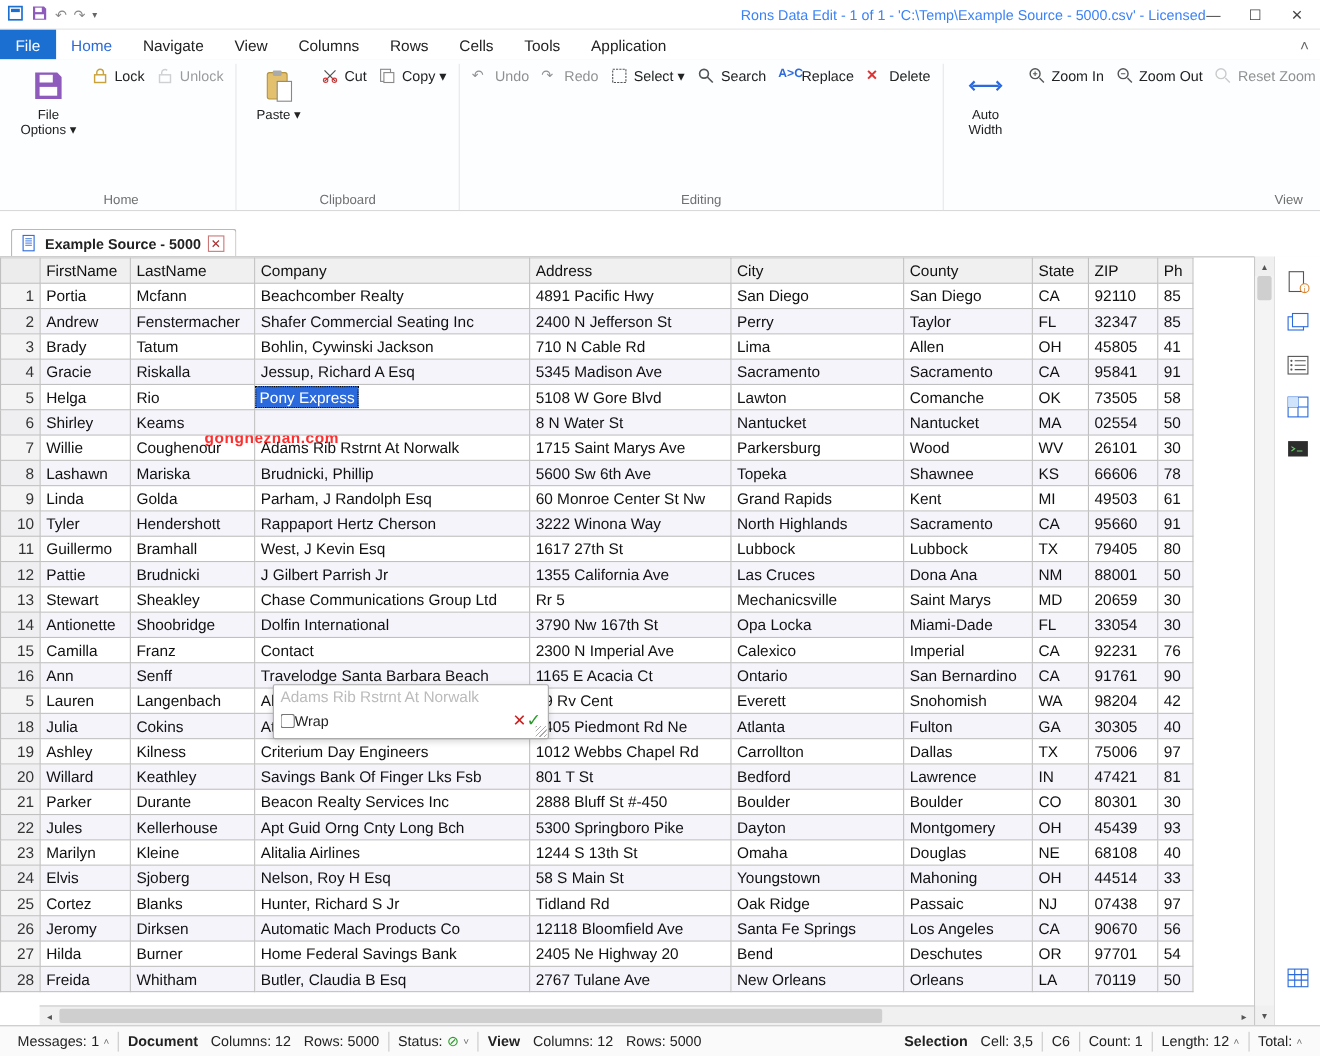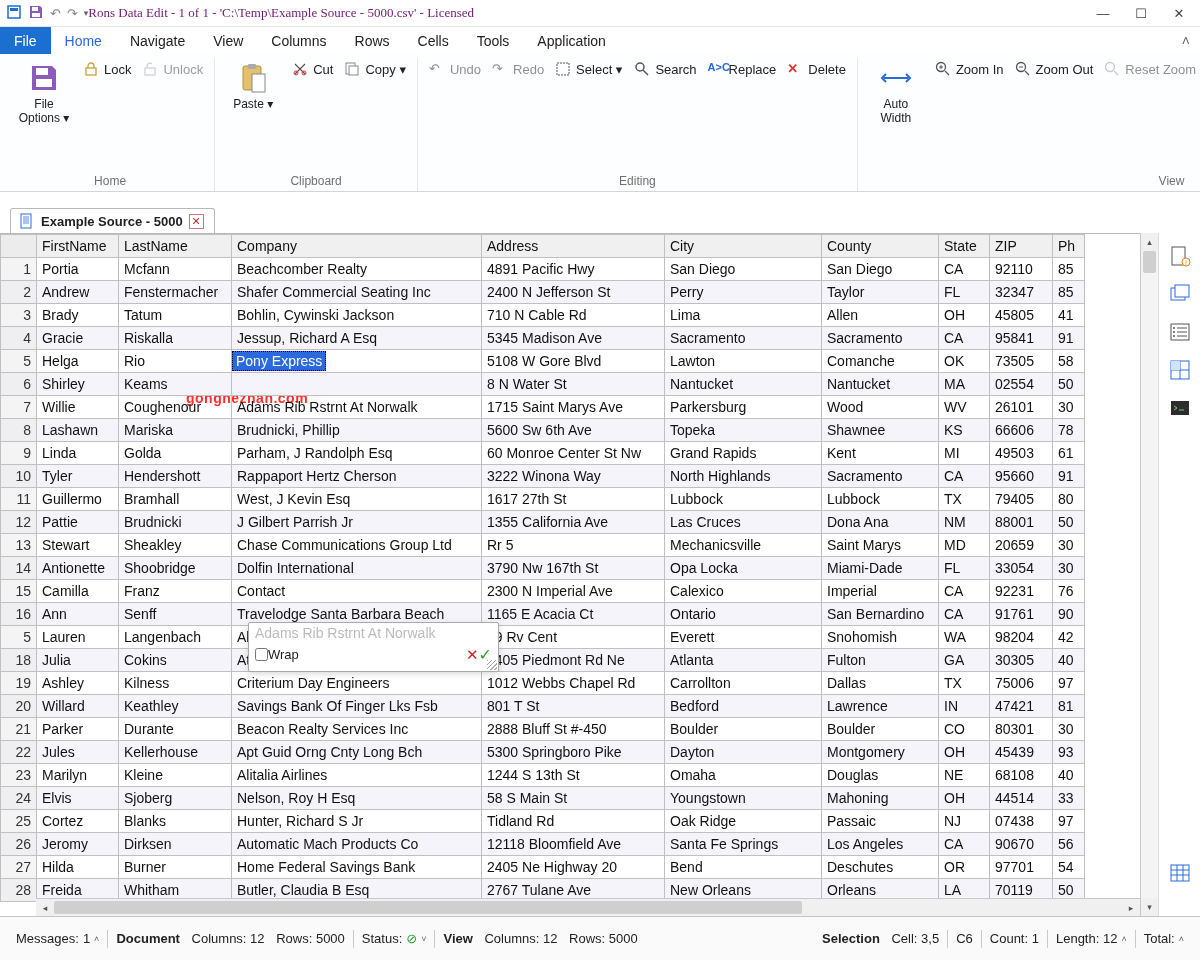--- a/index.html
+++ b/index.html
@@ -1,20 +1,20 @@
 <!DOCTYPE html>
 <html><head>
 <meta charset="utf-8">
 <style>
   * { box-sizing: border-box; margin: 0; padding: 0; }
   body { font-family: "Segoe UI", Arial, sans-serif; font-size: 13px; color:#222; background:#f4f4f4; user-select:none; width:1200px; height:960px; overflow:hidden; display:flex; flex-direction:column; }
   .titlebar { height:26px; background:#fff; display:flex; align-items:center; padding:0 6px; }
   .titlebar .qat { display:flex; gap:6px; align-items:center; }
   .titlebar .qat svg { width:16px; height:16px; }
-  .titlebar .title { flex:1; text-align:left; font-size:13px; color:#701a75;font-family:Liberation Serif, serif;}
+  .titlebar .title { flex:1; text-align:right; font-size:13px; color:#3b82f6;}
   .wincontrols { display:flex; gap:24px; padding-right:8px;}
   .wincontrols span { width:14px; text-align:center; color:#444;}
   .menubar { height:28px; background:#fff; display:flex; align-items:stretch; border-top:1px solid #e6e6e6;}
   .menubar .tab { padding:0 14px; display:flex; align-items:center; font-size:14px;}
   .menubar .file { background:#1a6fd1; color:#fff; font-weight:normal;}
   .menubar .active { color:#2b6adc;}
   .menubar .expand{ margin-left:auto; padding:0 10px; color:#666;}
   .ribbon { background:#fdfeff; display:flex; border-bottom:1px solid #d5d5d5; padding:4px 6px 0 6px;}
   .group { display:flex; flex-direction:column; padding:2px 8px 1px 8px; border-right:1px solid #e6e6e6;}
   .group:last-child{border-right:none;}
@@ -54,21 +54,21 @@
   .vscroll .track{flex:1; background:#f4f4f4; position:relative;}
   .vscroll .thumb{position:absolute; left:2px; right:2px; top:0; height:22px; background:#cfcfcf; border-radius:2px;}
   .hscroll{height:18px; background:#f0f0f0; border-top:1px solid #c8c8c8; display:flex; margin-left:36px;}
   .hscroll .arrow{width:18px; display:flex;align-items:center;justify-content:center;font-size:9px;color:#555;}
   .hscroll .track{flex:1; position:relative;}
   .hscroll .thumb{position:absolute; top:2px;bottom:2px;left:0; width:70%; background:#cfcfcf; border-radius:2px;}
   .sidepanel{width:42px; background:#fff; border-left:1px solid #ddd; display:flex; flex-direction:column; align-items:center; gap:12px; padding:10px 0;}
   .sidepanel .sp-btn{width:26px;height:26px; display:flex;align-items:center;justify-content:center; border:1px solid transparent;}
   .sidepanel .sp-btn svg{width:22px;height:22px;}
   .sidepanel .sp-bottom{margin-top:auto; margin-bottom:20px;}
-  .statusbar{height:44px; border-top:1px solid #c5c5c5; background:#fafafa; display:flex; align-items:center; font-size:13px; padding:0 8px; gap:0;}
+  .statusbar{height:28px; border-top:1px solid #c5c5c5; background:#fafafa; display:flex; align-items:center; font-size:13px; padding:0 8px; gap:0;}
   .statusbar .seg{padding:0 8px; display:flex; align-items:center; gap:4px;}
   .statusbar .sep{width:1px; height:18px; background:#c9c9c9;}
   .statusbar .lbl{font-weight:600;}
   .statusbar .ok-ico{color:#2a9b2a;}
   .statusbar .dd{font-size:9px;color:#666;}
   .statusbar .right{margin-left:auto;}
 </style>
 </head>
 <body>
 

